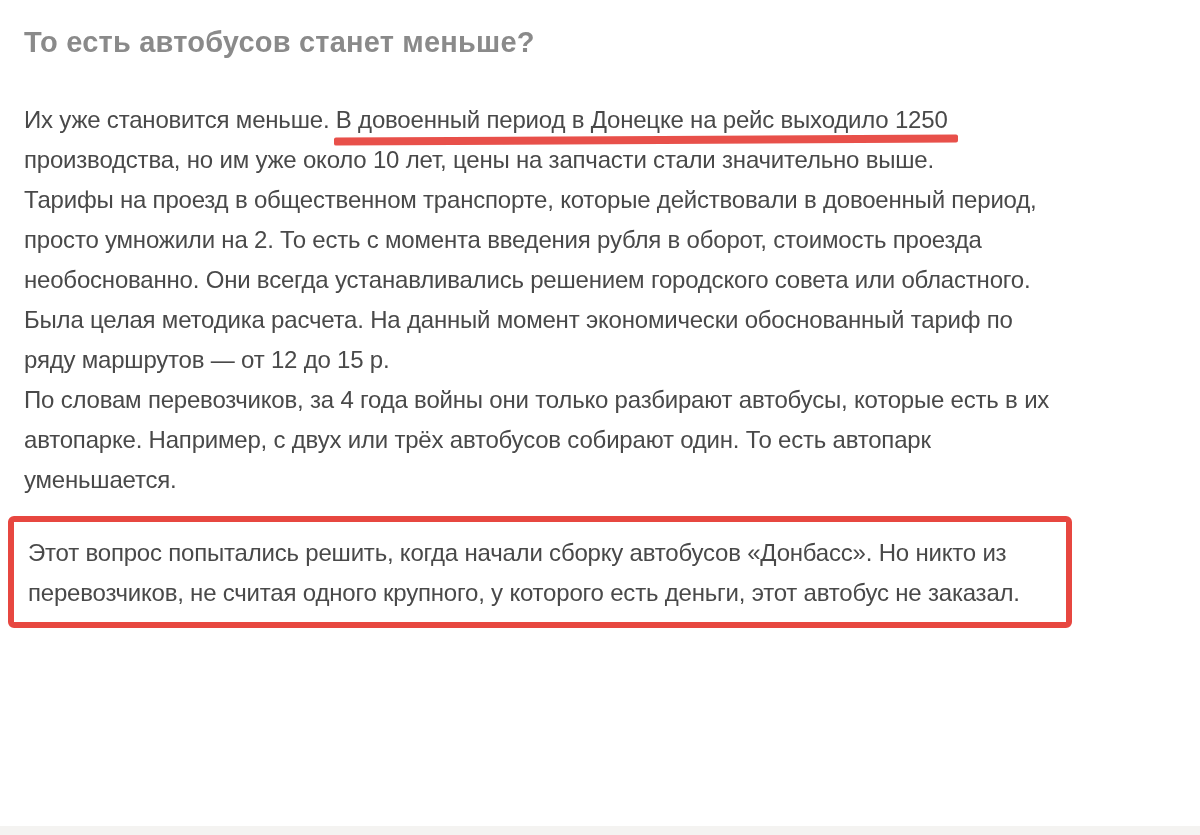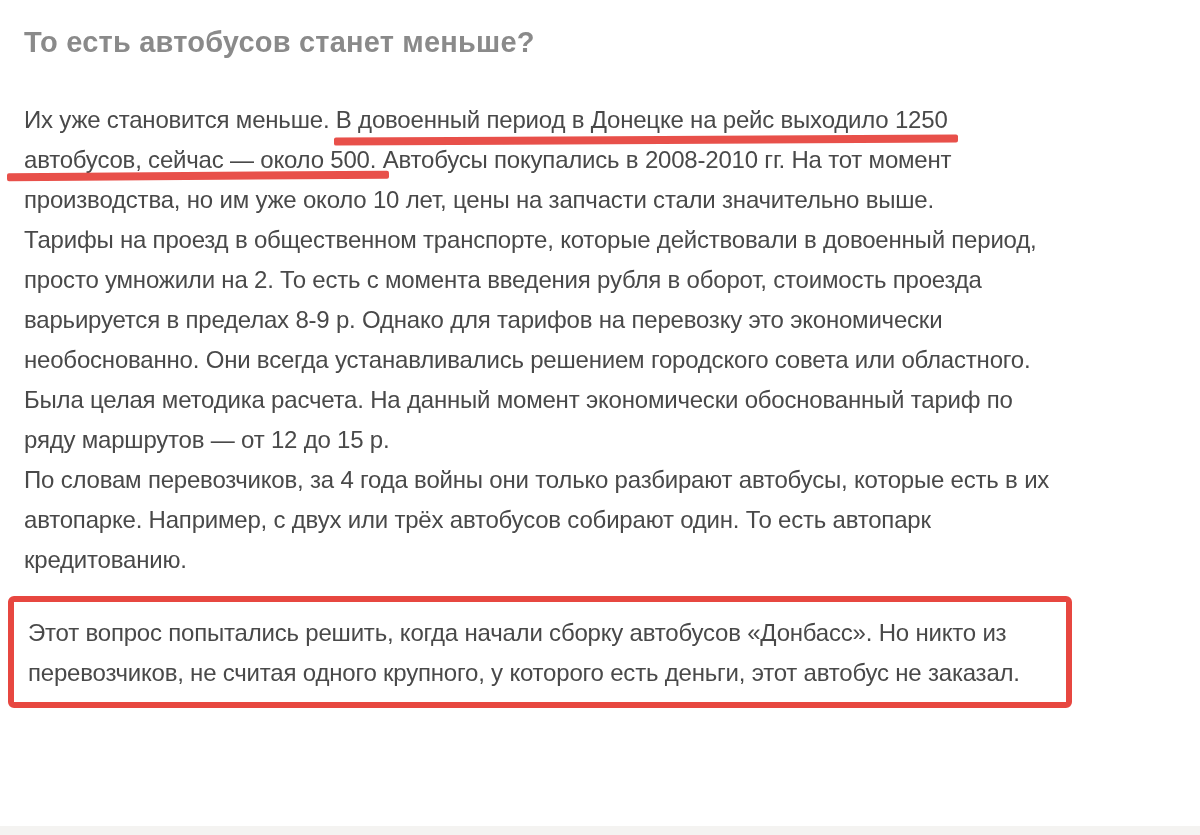--- a/index.html
+++ b/index.html
@@ -80,37 +80,35 @@
 </style>
 </head>
 <body>
 
 <div class="page">
 
   <h1 class="heading">То есть автобусов станет меньше?</h1>
 
   <div class="para first">
     <div class="ln"><span>Их уже становится меньше. </span><span class="u u1">В довоенный период в Донецке на рейс выходило 1250</span></div>
-    <div class="ln"><span class="u u2">автобусов, сейчас — около 500.</span><span> Автобусы покупались в 2008-2010 гг. На тот момент</span></div>
     <div class="ln">производства, но им уже около 10 лет, цены на запчасти стали значительно выше.</div>
   </div>
 
   <div class="para">
     <div class="ln">Тарифы на проезд в общественном транспорте, которые действовали в довоенный период,</div>
     <div class="ln">просто умножили на 2. То есть с момента введения рубля в оборот, стоимость проезда</div>
-    <div class="ln">варьируется в пределах 8-9 р. Однако для тарифов на перевозку это экономически</div>
     <div class="ln">необоснованно. Они всегда устанавливались решением городского совета или областного.</div>
     <div class="ln">Была целая методика расчета. На данный момент экономически обоснованный тариф по</div>
     <div class="ln">ряду маршрутов — от 12 до 15 р.</div>
   </div>
 
   <div class="para">
     <div class="ln">По словам перевозчиков, за 4 года войны они только разбирают автобусы, которые есть в их</div>
     <div class="ln">автопарке. Например, с двух или трёх автобусов собирают один. То есть автопарк</div>
-    <div class="ln">кредитованию.</div>
+    <div class="ln">уменьшается.</div>
   </div>
 
   <div class="boxed">
     <div class="ln">Этот вопрос попытались решить, когда начали сборку автобусов «Донбасс». Но никто из</div>
     <div class="ln">перевозчиков, не считая одного крупного, у которого есть деньги, этот автобус не заказал.</div>
   </div>
 
   <div class="bottom-strip"></div>
 
 </div>

